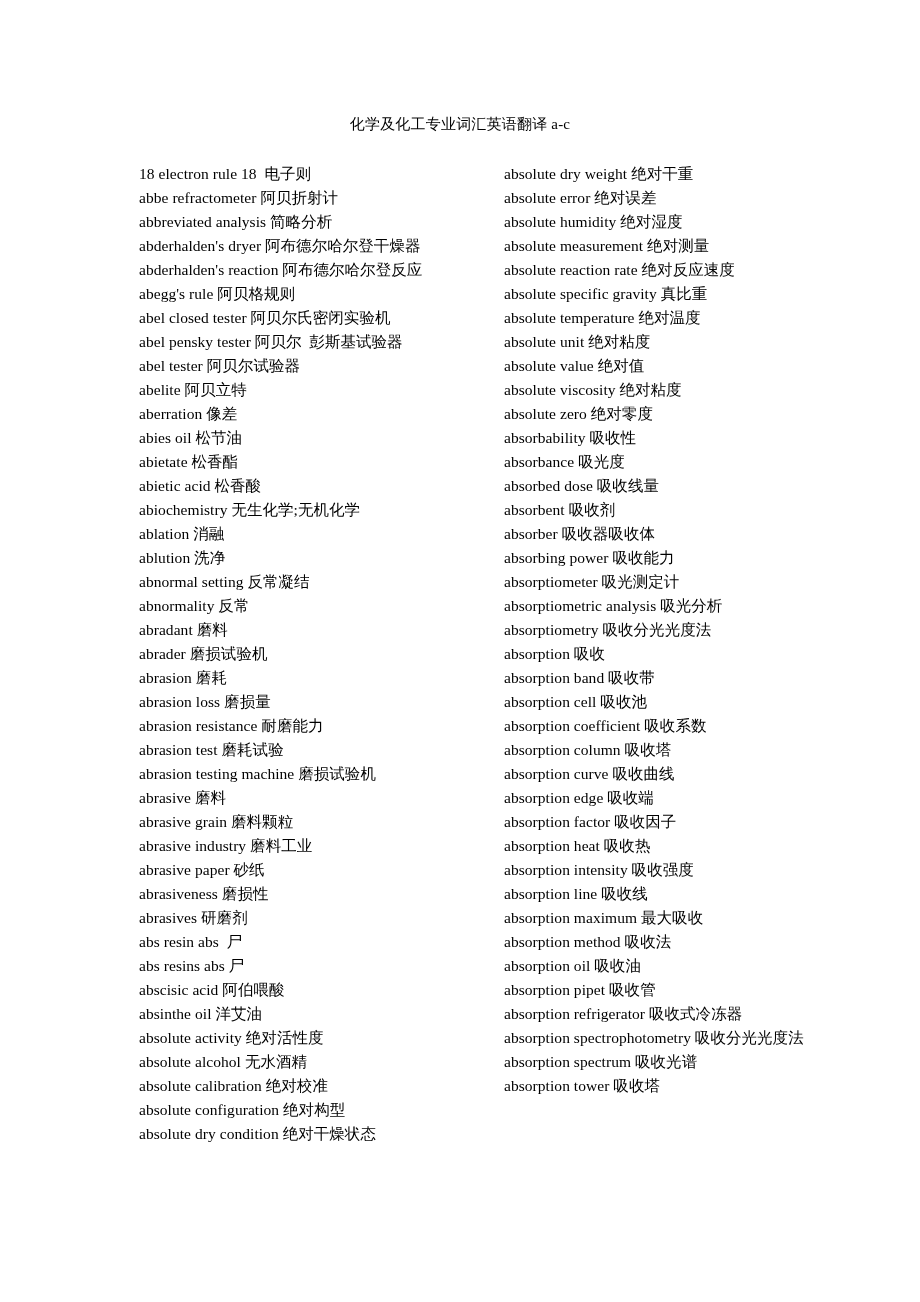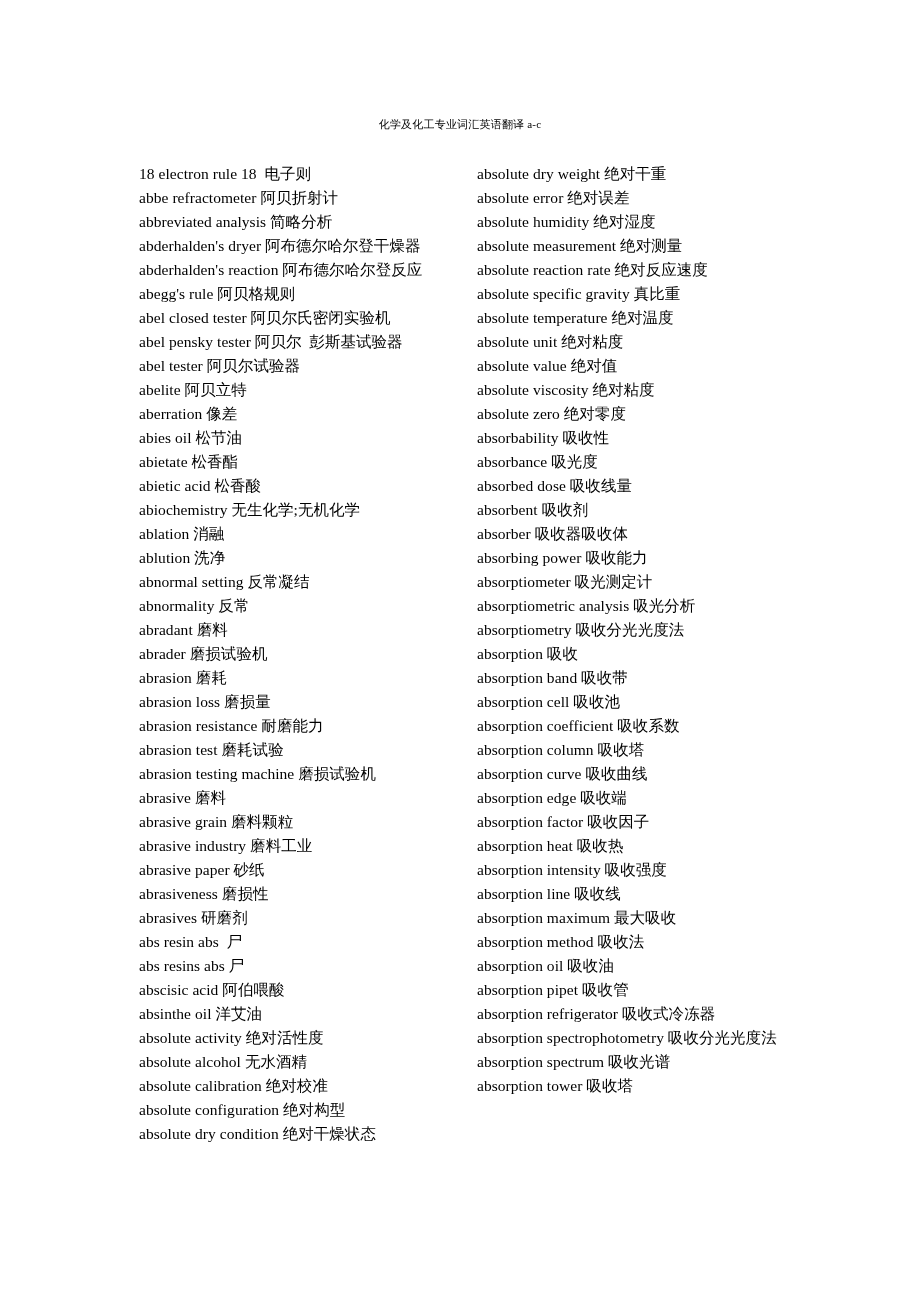--- a/index.html
+++ b/index.html
@@ -21,42 +21,42 @@
     background: #ffffff;
     overflow: hidden;
     box-sizing: border-box;
   }
   .doc-title {
     position: absolute;
     left: 0;
     top: 112px;
     width: 920px;
     text-align: center;
-    font-size: 11px;
+    font-size: 15px;
     line-height: 24px;
     letter-spacing: 0.2px;
     white-space: nowrap;
     font-family: Liberation Serif, serif;
   }
   .columns {
     position: absolute;
     left: 139px;
     top: 162px;
     width: 650px;
     display: flex;
     flex-direction: row;
     align-items: flex-start;
-    gap: 0;
+    gap: 12px;
   }
   .column {
     width: 300px;
     flex: 0 0 300px;
   }
   .column.col-right {
-    margin-left: 38px;
+    margin-left: 53px;
   }
   .entry {
     font-size: 15.5px;
     line-height: 24px;
     white-space: pre-wrap;
     word-break: break-word;
     letter-spacing: 0.05px;
   }
   
   .entry.wrap {

